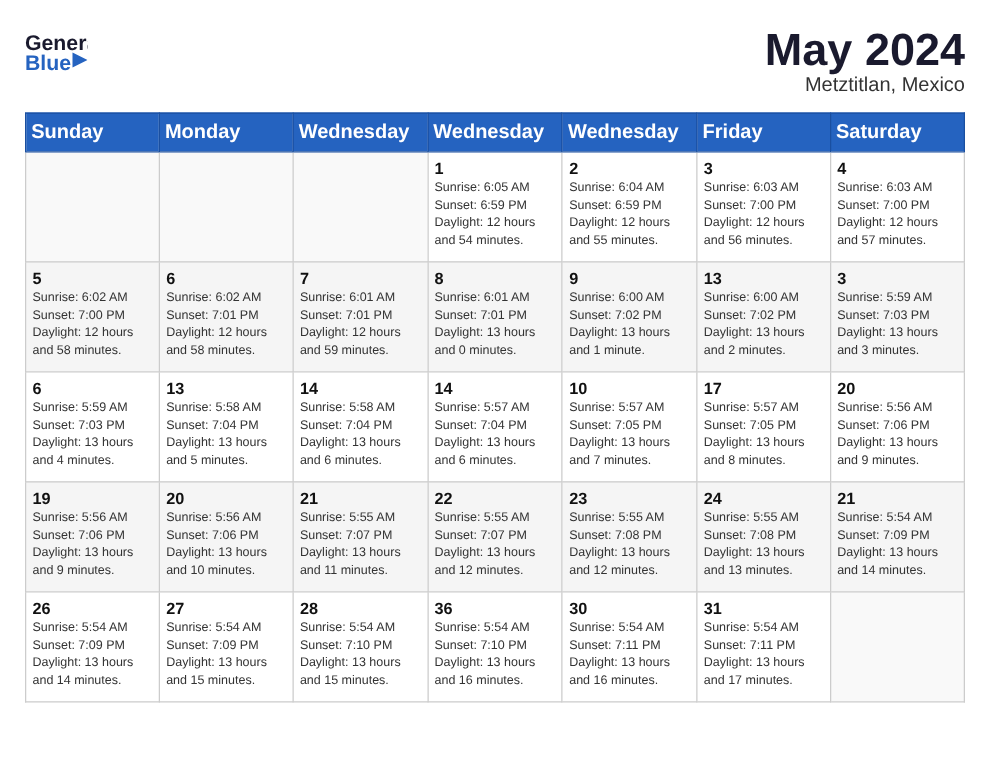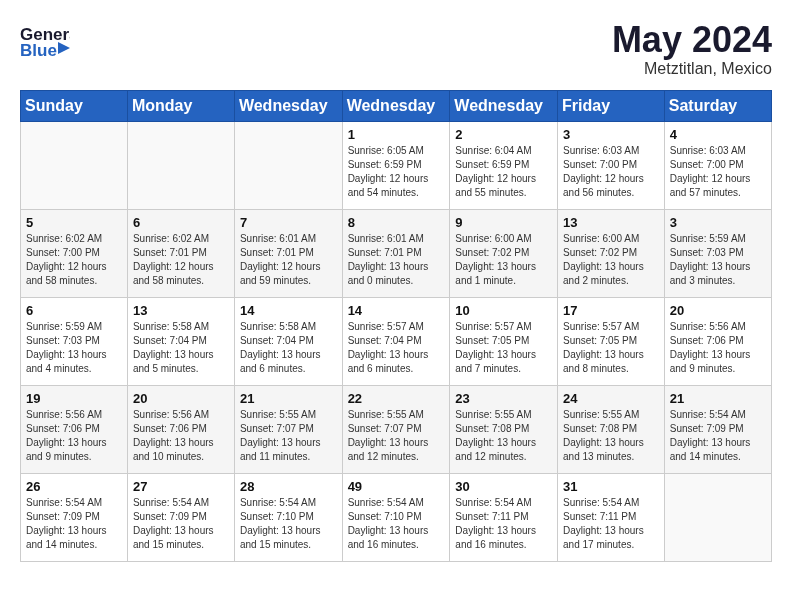--- a/index.html
+++ b/index.html
@@ -241,21 +241,21 @@
           </td>
           <td>
             <span class="day-number">27</span>
             <div class="day-info">Sunrise: 5:54 AM<br>Sunset: 7:09 PM<br>Daylight: 13 hours<br>and 15 minutes.</div>
           </td>
           <td>
             <span class="day-number">28</span>
             <div class="day-info">Sunrise: 5:54 AM<br>Sunset: 7:10 PM<br>Daylight: 13 hours<br>and 15 minutes.</div>
           </td>
           <td>
-            <span class="day-number">49</span>
+            <span class="day-number">36</span>
             <div class="day-info">Sunrise: 5:54 AM<br>Sunset: 7:10 PM<br>Daylight: 13 hours<br>and 16 minutes.</div>
           </td>
           <td>
             <span class="day-number">30</span>
             <div class="day-info">Sunrise: 5:54 AM<br>Sunset: 7:11 PM<br>Daylight: 13 hours<br>and 16 minutes.</div>
           </td>
           <td>
             <span class="day-number">31</span>
             <div class="day-info">Sunrise: 5:54 AM<br>Sunset: 7:11 PM<br>Daylight: 13 hours<br>and 17 minutes.</div>
           </td>

